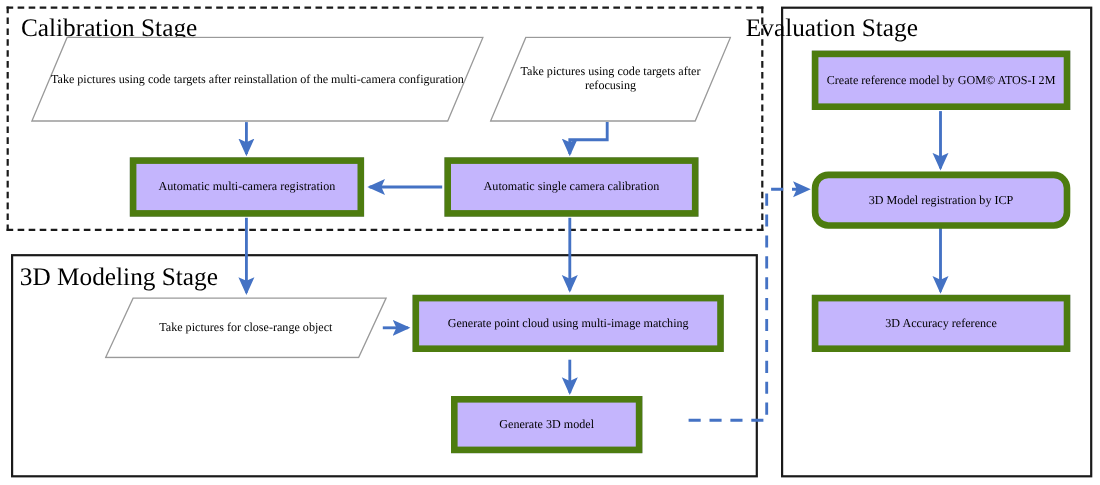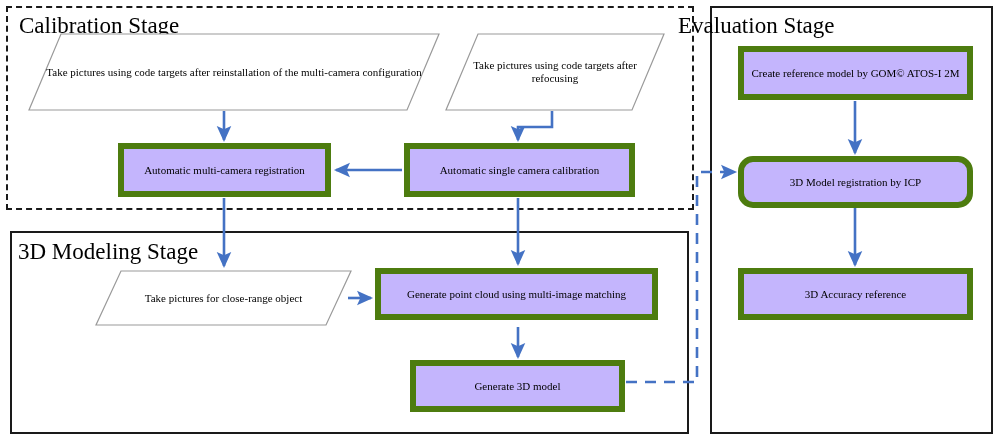--- a/index.html
+++ b/index.html
@@ -147,21 +147,21 @@
     <svg class="para-shape" viewBox="0 0 257 56" preserveAspectRatio="none">
       <polygon points="26,1 256,1 231,55 1,55" fill="#ffffff" stroke="#9a9a9a" stroke-width="1.2" vector-effect="non-scaling-stroke"></polygon>
     </svg>
     <span class="node-text">Take pictures for close-range object</span>
   </div>
 
   <div class="node node-rect" style="left:375px; top:268px; width:283px; height:46px;">
     <span class="node-text">Generate point cloud using multi-image matching</span>
   </div>
 
-  <div class="node node-rect" style="left:410px; top:360px; width:215px; height:47px;">
+  <div class="node node-rect" style="left:410px; top:360px; width:174px; height:47px;">
     <span class="node-text">Generate 3D model</span>
   </div>
 
   <div class="node node-rect" style="left:738px; top:46px; width:235px; height:54px;">
     <span class="node-text">Create reference model by GOM© ATOS-I 2M</span>
   </div>
 
   <div class="node node-rect" style="left:738px; top:156px; width:235px; height:47px;border-radius:15px;">
     <span class="node-text">3D Model registration by ICP</span>
   </div>

